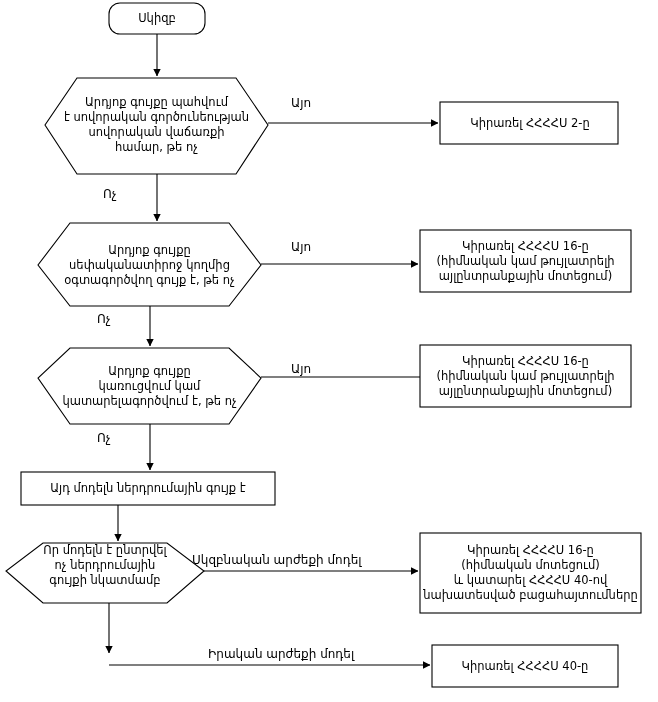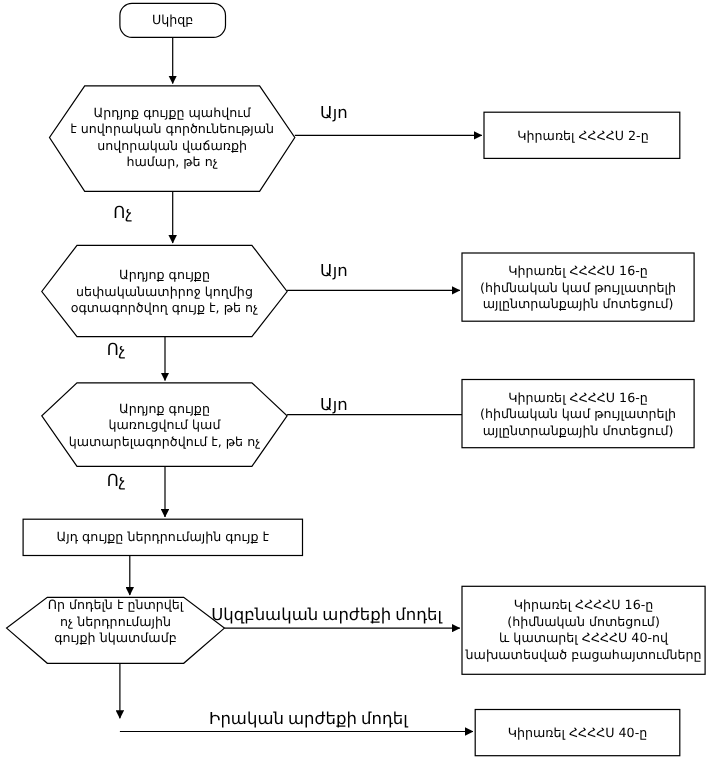--- a/index.html
+++ b/index.html
@@ -32,25 +32,24 @@
     justify-content: center;
     text-align: center;
     font-size: 11.5px;
     line-height: 15px;
     color: #000000;
     pointer-events: none;
     white-space: pre-line;
   }
   .edge-label {
     position: absolute;
-    font-size: 15px;
+    font-size: 12px;
     line-height: 14px;
     color: #000000;
     white-space: nowrap;
-    font-family: Liberation Serif, serif;
   }
   .shape-hit {
     position: absolute;
   }
 </style>
 </head>
 <body>
 
 <div id="canvas">
 
@@ -121,21 +120,21 @@
 oգտագործվող գույք է, թե ոչ</span>
   </div>
 
   <div class="node-text shape-hit" style="left:38px; top:350px; width:223px; height:72px;">
     <span>Արդյոք գույքը
 կառուցվում կամ
 կատարելագործվում է, թե ոչ</span>
   </div>
 
   <div class="node-text shape-hit" style="left:21px; top:472px; width:254px; height:33px;">
-    <span>Այդ գույքը ներդրումային գույք է</span>
+    <span>Այդ մոդելն ներդրումային գույք է</span>
   </div>
 
   <div class="node-text shape-hit" style="left:6px; top:545px; width:198px; height:40px;">
     <span>Որ մոդելն է ընտրվել
 ոչ ներդրումային
 գույքի նկատմամբ</span>
   </div>
 
   <div class="node-text shape-hit" style="left:440px; top:102px; width:180px; height:42px;">
     <span>Կիրառել ՀՀՀՀՍ 2-ը</span>
@@ -171,15 +170,15 @@
   <div class="edge-label" style="left:291px; top:240px;">Այո</div>
 
   <div class="edge-label" style="left:97px; top:312px;">Ոչ</div>
 
   <div class="edge-label" style="left:291px; top:362px;">Այո</div>
 
   <div class="edge-label" style="left:97px; top:431px;">Ոչ</div>
 
   <div class="edge-label" style="left:192px; top:553px;">Սկզբնական արժեքի մոդել</div>
 
-  <div class="edge-label" style="left:190px; top:647px;text-align:center;">Իրական արժեքի մոդել</div>
+  <div class="edge-label" style="left:208px; top:647px;text-align:center;">Իրական արժեքի մոդել</div>
 
 </div>
 
 </body></html>

